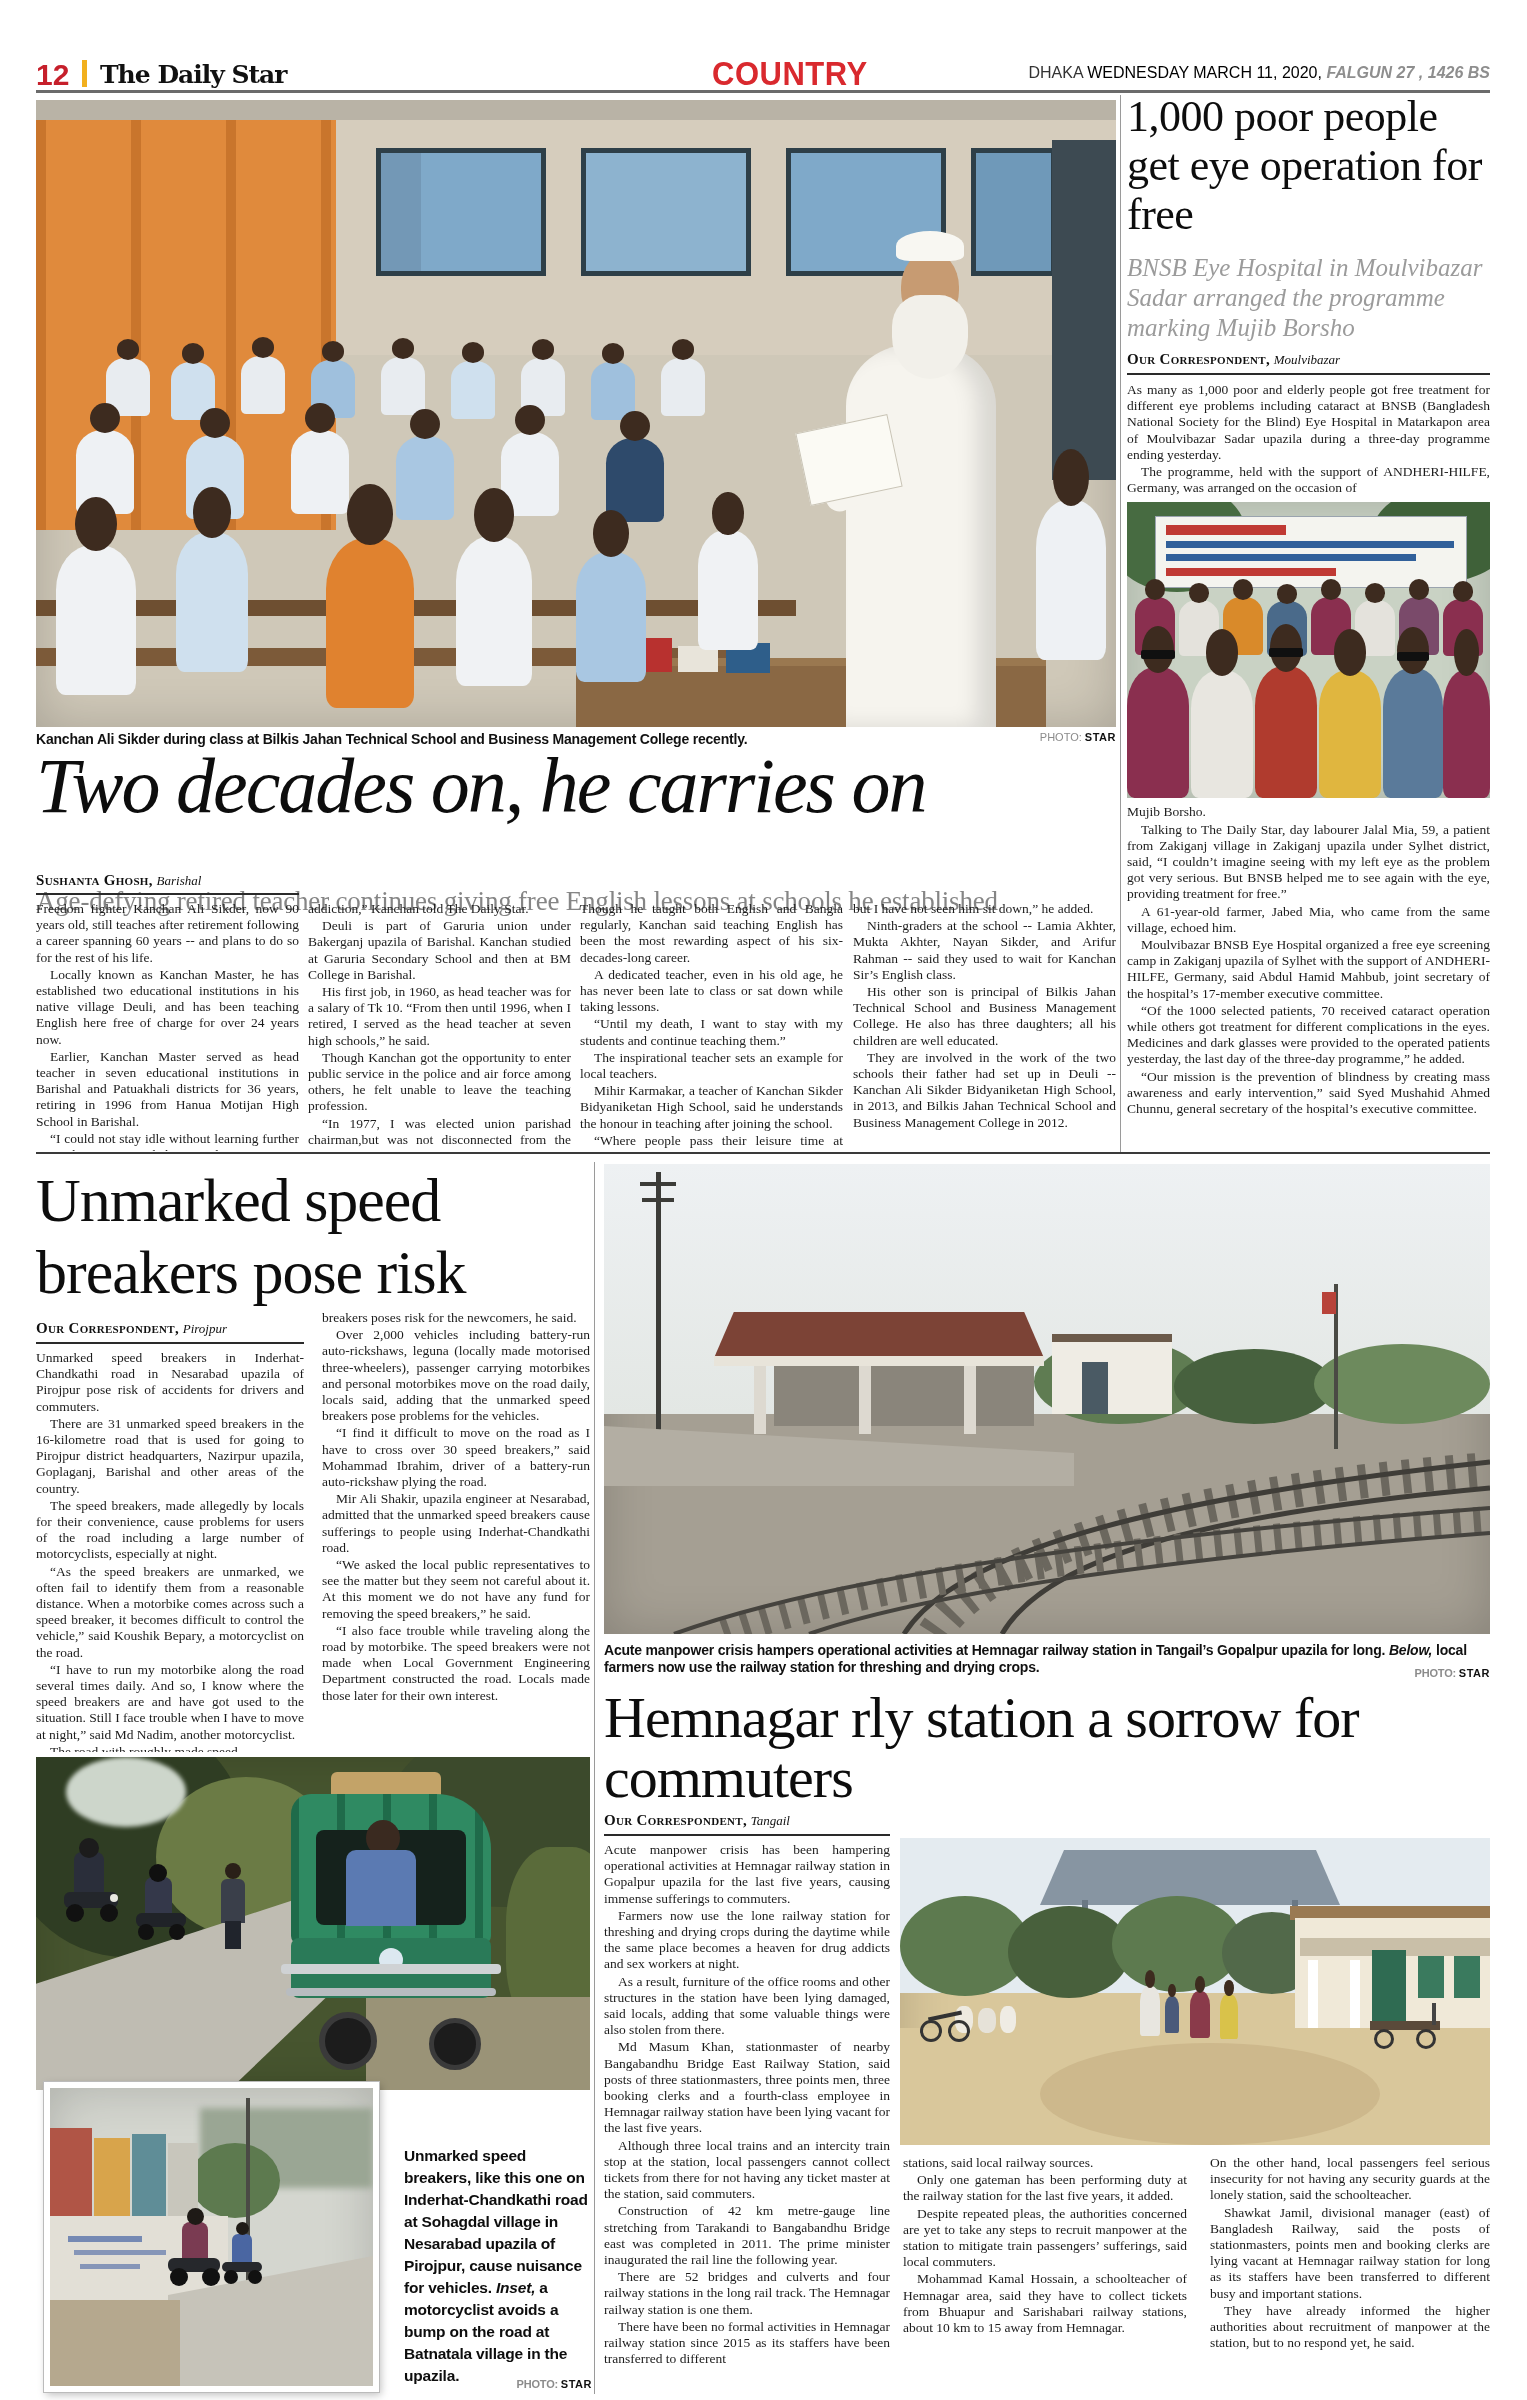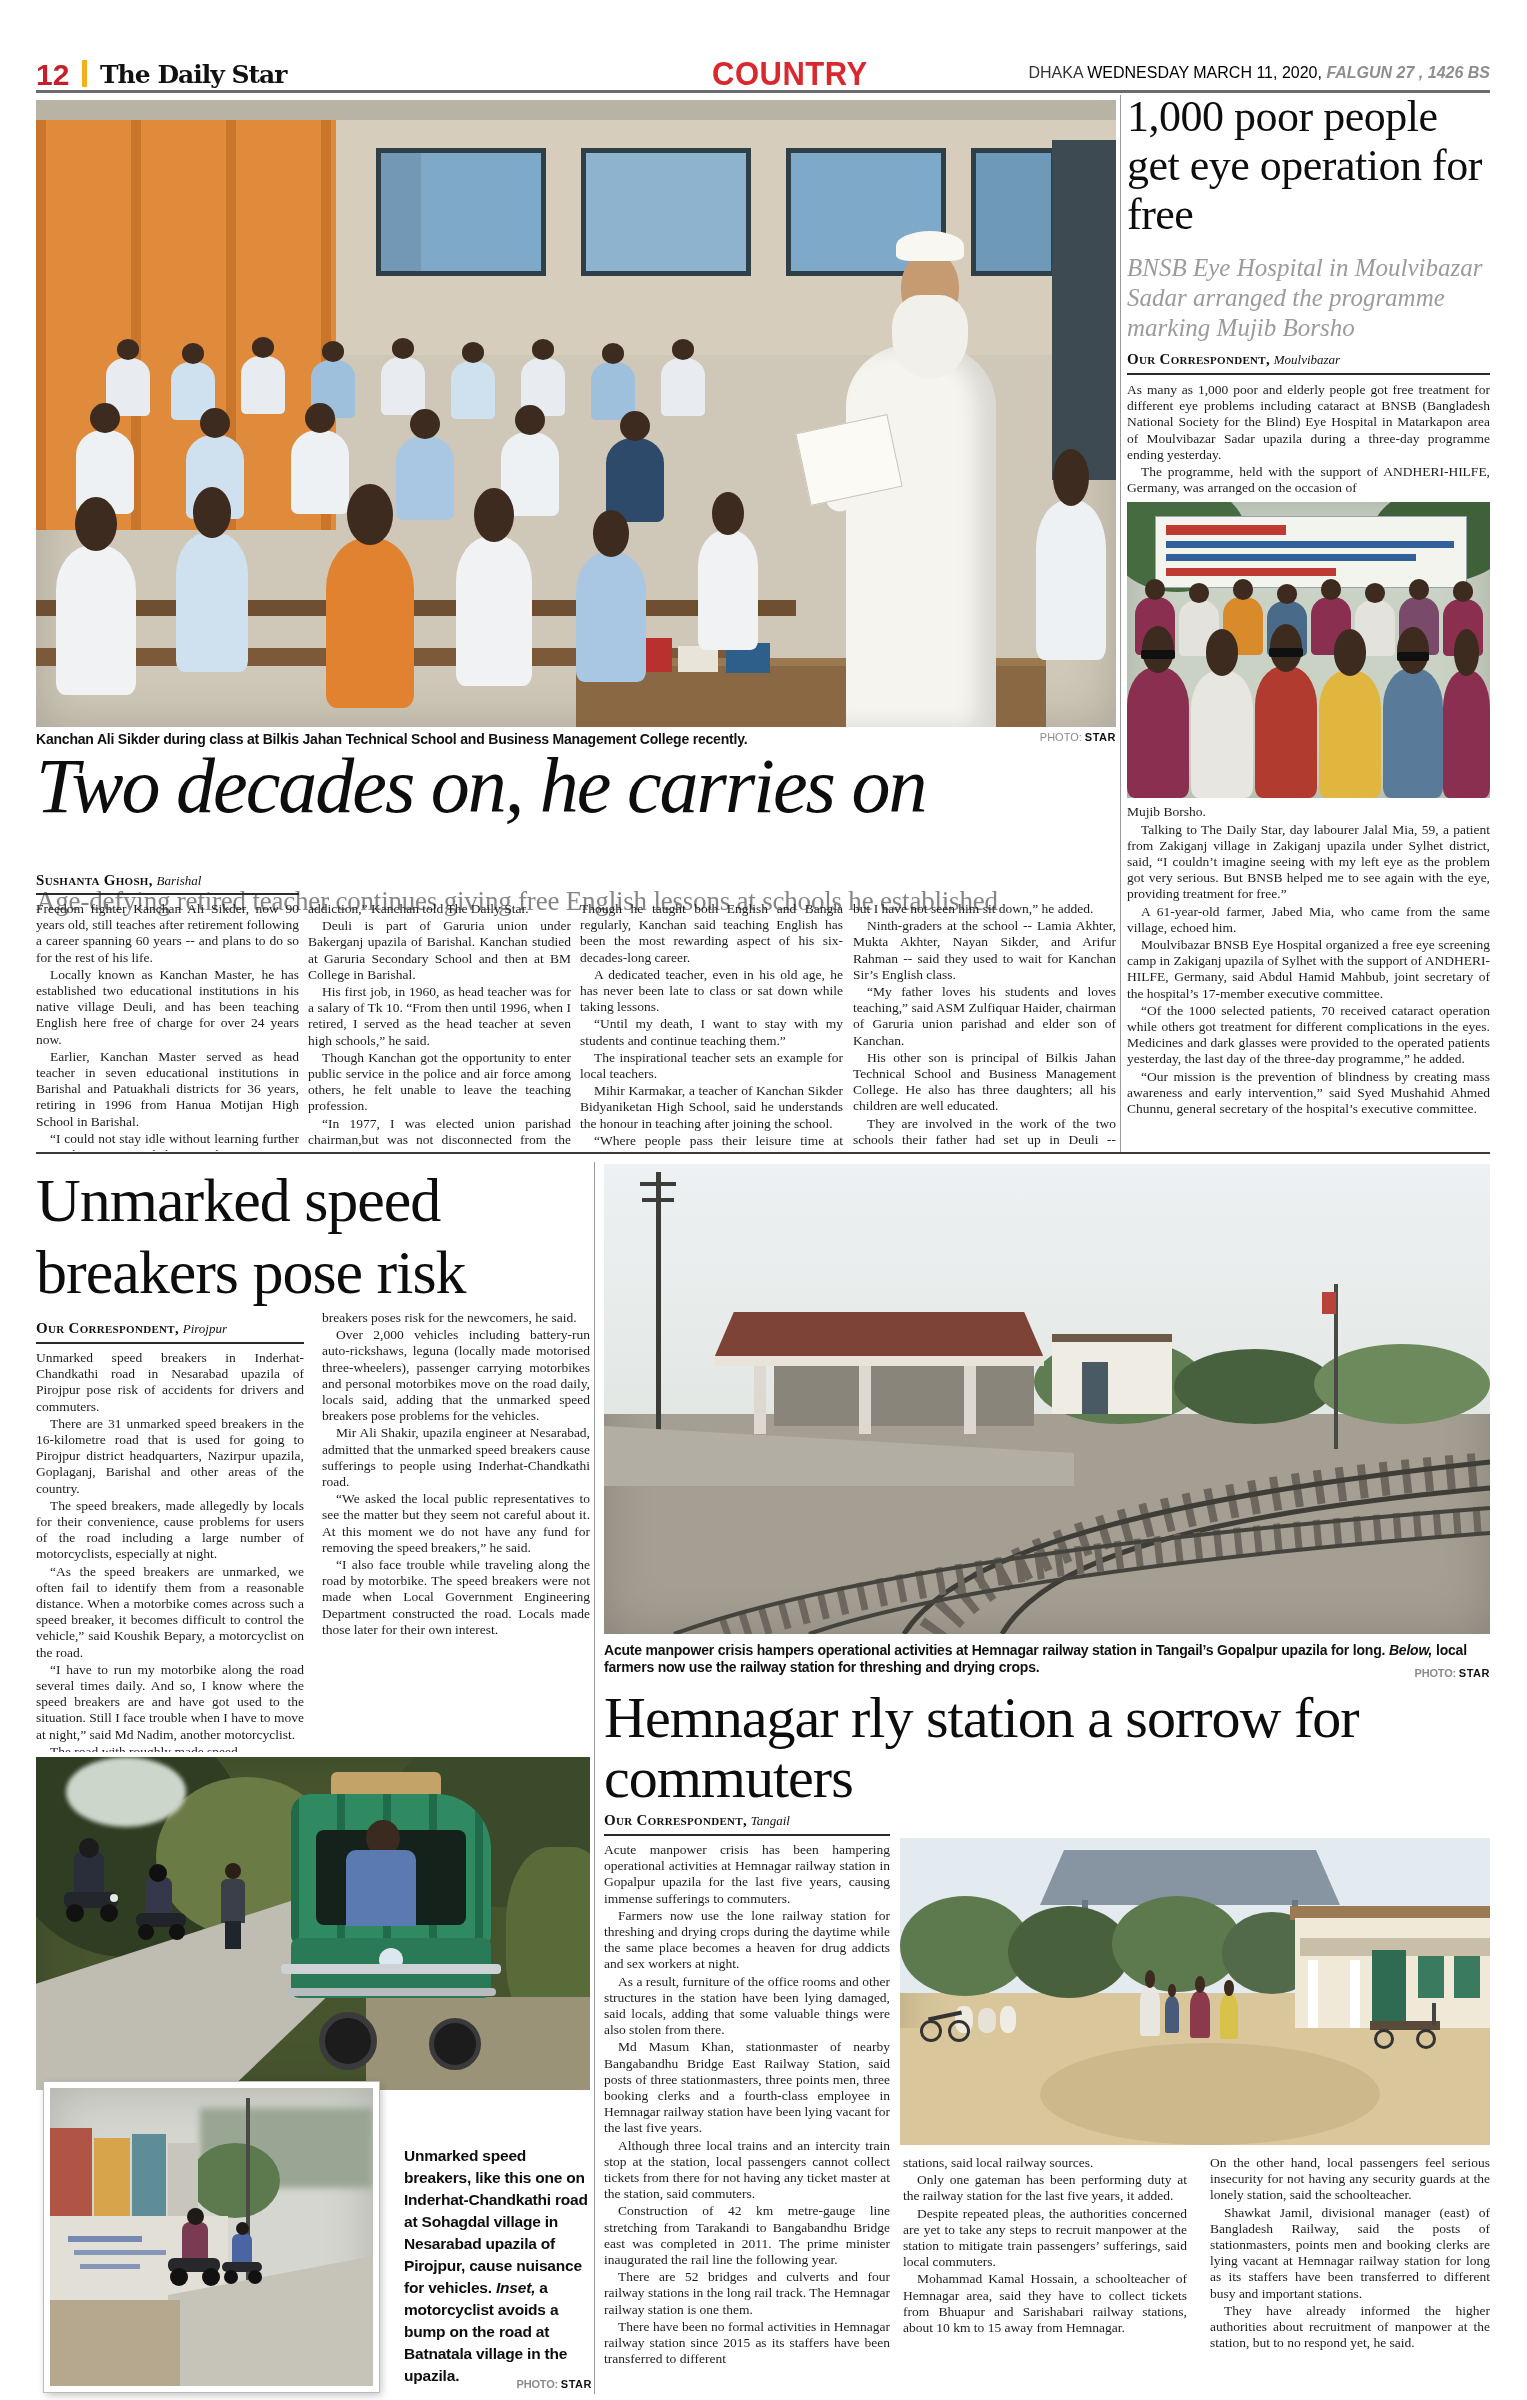--- a/index.html
+++ b/index.html
@@ -131,21 +131,20 @@
     <p>Though he taught both English and Bangla regularly, Kanchan said teaching English has been the most rewarding aspect of his six-decades-long career.</p>
     <p>A dedicated teacher, even in his old age, he has never been late to class or sat down while taking lessons.</p>
     <p>“Until my death, I want to stay with my students and continue teaching them.”</p>
     <p>The inspirational teacher sets an example for local teachers.</p>
     <p>Mihir Karmakar, a teacher of Kanchan Sikder Bidyaniketan High School, said he understands the honour in teaching after joining the school.</p>
     <p>“Where people pass their leisure time at home, Sir took classes for such a long time, many times taking two classes back-to-back</p>
   </div>
   <div class="col" style="left:853px;top:901px;width:263px;height:250px;">
     <p>but I have not seen him sit down,” he added.</p>
     <p>Ninth-graders at the school -- Lamia Akhter, Mukta Akhter, Nayan Sikder, and Arifur Rahman -- said they used to wait for Kanchan Sir’s English class.</p>
-    <p>“My father loves his students and loves teaching,” said ASM Zulfiquar Haider, chairman of Garuria union parishad and elder son of Kanchan.</p>
     <p>His other son is principal of Bilkis Jahan Technical School and Business Management College. He also has three daughters; all his children are well educated.</p>
     <p>They are involved in the work of the two schools their father had set up in Deuli -- Kanchan Ali Sikder Bidyaniketan High School, in 2013, and Bilkis Jahan Technical School and Business Management College in 2012.</p>
   </div>
 
   <div class="vdiv s" style="left:1120px;top:95px;height:1057px;"></div>
   <div class="s" style="left:1127px;top:92px;width:363px;">
     <div class="headline" style="font-size:44px;line-height:49px;letter-spacing:-.5px;">1,000 poor people get eye operation for free</div>
     <div class="subhead-eye" style="margin-top:14px;">BNSB Eye Hospital in Moulvibazar Sadar arranged the programme marking Mujib Borsho</div>
     <div class="byline" style="margin-top:8px;"><span class="sc">Our Correspondent,</span> <i>Moulvibazar</i></div>
     <div class="rule2" style="margin:5px 0 7px 0;"></div>
@@ -200,20 +199,21 @@
     <p>Unmarked speed breakers in Inderhat-Chandkathi road in Nesarabad upazila of Pirojpur pose risk of accidents for drivers and commuters.</p>
     <p>There are 31 unmarked speed breakers in the 16-kilometre road that is used for going to Pirojpur district headquarters, Nazirpur upazila, Goplaganj, Barishal and other areas of the country.</p>
     <p>The speed breakers, made allegedly by locals for their convenience, cause problems for users of the road including a large number of motorcyclists, especially at night.</p>
     <p>“As the speed breakers are unmarked, we often fail to identify them from a reasonable distance. When a motorbike comes across such a speed breaker, it becomes difficult to control the vehicle,” said Koushik Bepary, a motorcyclist on the road.</p>
     <p>“I have to run my motorbike along the road several times daily. And so, I know where the speed breakers are and have got used to the situation. Still I face trouble when I have to move at night,” said Md Nadim, another motorcyclist.</p>
     <p>The road with roughly made speed</p>
   </div>
   <div class="col" style="left:322px;top:1310px;width:268px;height:442px;">
     <p>breakers poses risk for the newcomers, he said.</p>
     <p>Over 2,000 vehicles including battery-run auto-rickshaws, leguna (locally made motorised three-wheelers), passenger carrying motorbikes and personal motorbikes move on the road daily, locals said, adding that the unmarked speed breakers pose problems for the vehicles.</p>
+    <p>“I find it difficult to move on the road as I have to cross over 30 speed breakers,” said Mohammad Ibrahim, driver of a battery-run auto-rickshaw plying the road.</p>
     <p>Mir Ali Shakir, upazila engineer at Nesarabad, admitted that the unmarked speed breakers cause sufferings to people using Inderhat-Chandkathi road.</p>
     <p>“We asked the local public representatives to see the matter but they seem not careful about it. At this moment we do not have any fund for removing the speed breakers,” he said.</p>
     <p>“I also face trouble while traveling along the road by motorbike. The speed breakers were not made when Local Government Engineering Department constructed the road. Locals made those later for their own interest.</p>
   </div>
 
   <div class="photo" style="left:36px;top:1757px;width:554px;height:333px;background:#47552f;">
     <div class="s" style="left:-30px;top:-40px;width:240px;height:240px;background:#2f3d23;border-radius:50%;"></div>
     <div class="s" style="left:120px;top:20px;width:180px;height:160px;background:#6b7b45;border-radius:50%;"></div>
     <div class="s" style="left:350px;top:-30px;width:230px;height:180px;background:#3c4a2c;border-radius:50%;"></div>
     <div class="s" style="left:470px;top:90px;width:110px;height:190px;background:#5a6b3a;border-radius:40%;"></div>

